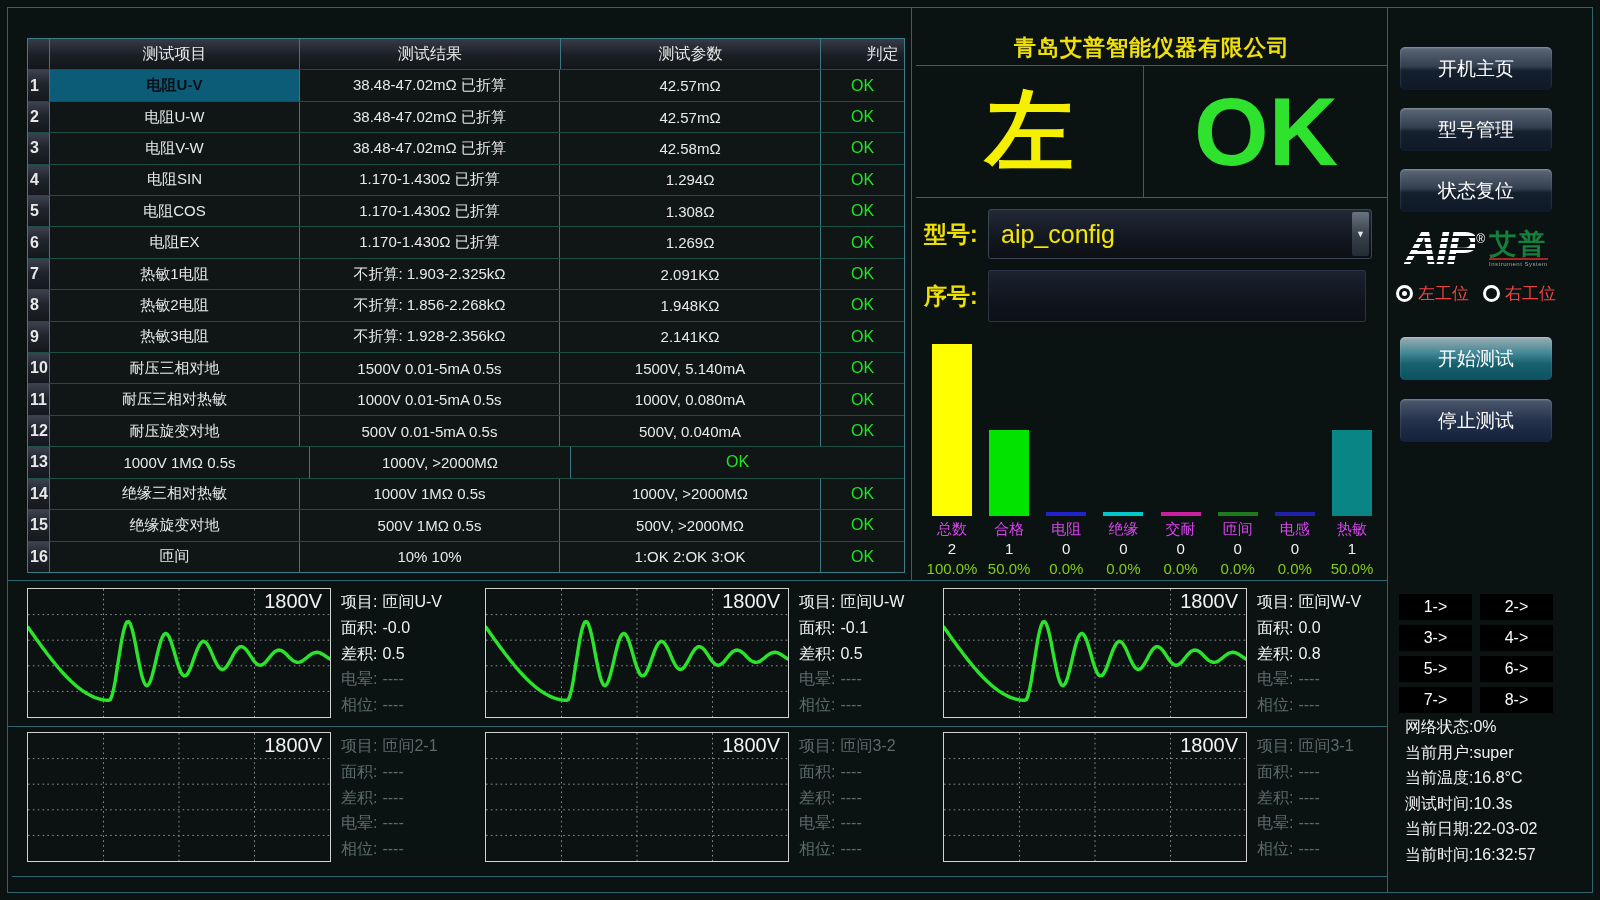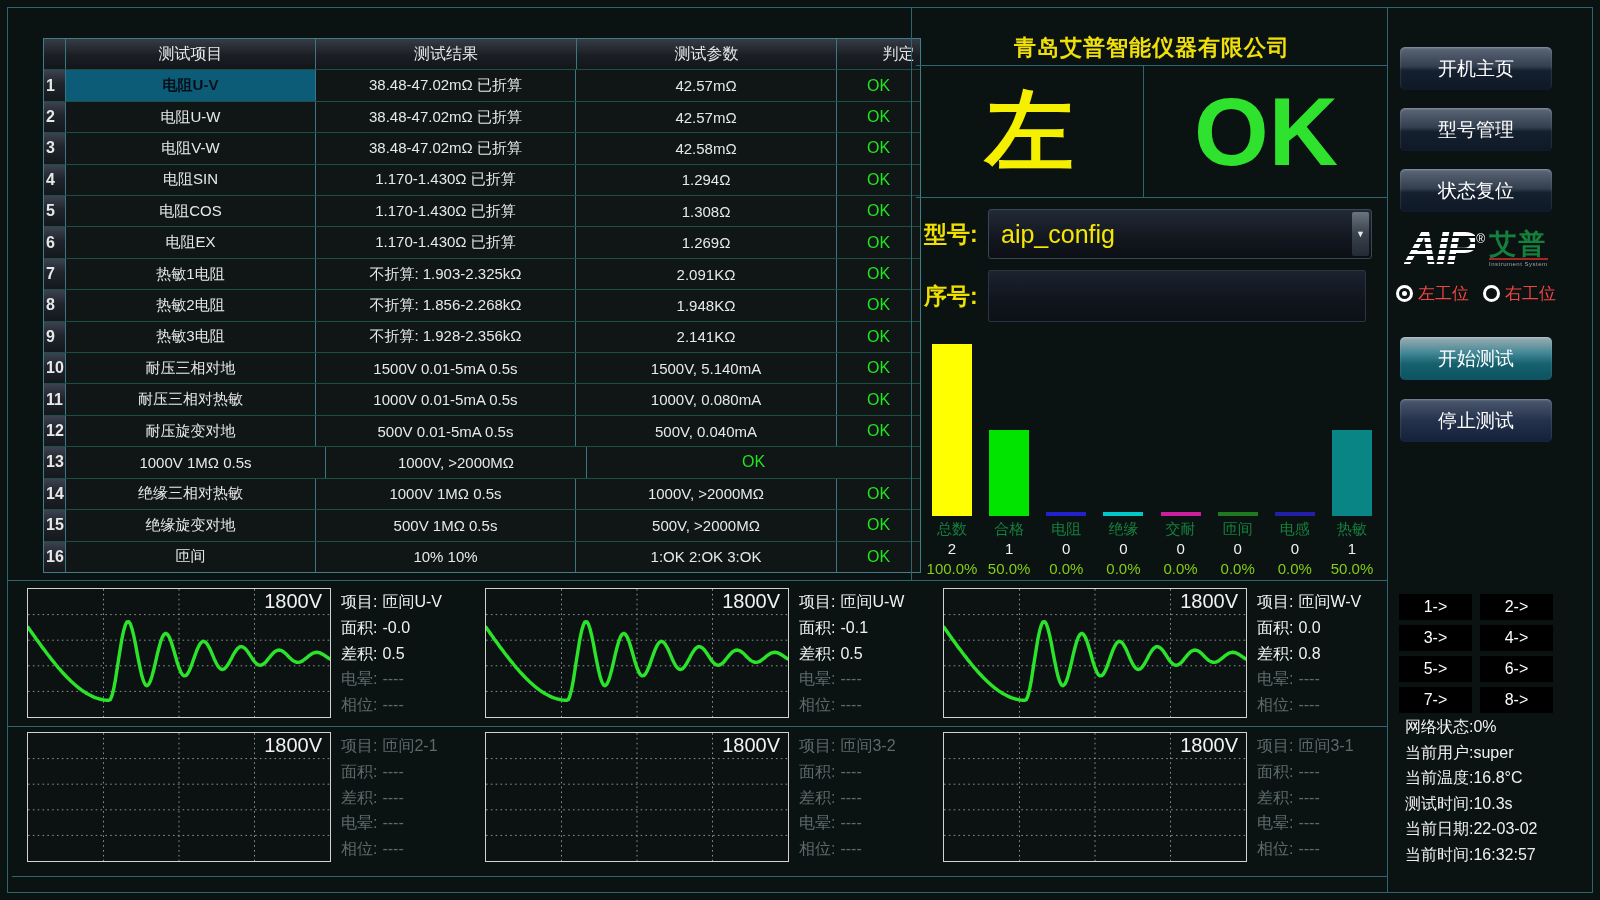--- a/index.html
+++ b/index.html
@@ -5,21 +5,21 @@
   * { margin:0; padding:0; box-sizing:border-box; }
   html,body { width:1600px; height:900px; background:#070c0c; font-family:"Liberation Sans", sans-serif; overflow:hidden; }
   .app { position:relative; width:1600px; height:900px; background:#0b1212; color:#e8e8e8; }
 
   
   .frame { position:absolute; left:7px; top:7px; width:1586px; height:886px; border:1px solid #2e6570; pointer-events:none; }
   .vline, .hline { position:absolute; background:#2e6570; }
 
   
   .testtable { position:absolute; left:27px; top:38px; width:878px; height:535px;
-    display:flex; flex-direction:column; border:1px solid #3e7e8b; background:#101616;margin-left:16px; }
+    display:flex; flex-direction:column; border:1px solid #3e7e8b; background:#101616; }
   .trow { flex:1; display:flex; min-height:0; border-top:1px solid #1d4f44; }
   .trow:first-child { border-top:none; }
   .tcell { display:flex; align-items:center; justify-content:center; font-size:15px; color:#e8e8e8;
     border-left:1px solid #3a7683; overflow:hidden; white-space:nowrap; }
   .tcell:first-child { border-left:none; }
   .tc-num { width:21px; justify-content:flex-start; padding-left:2px; font-weight:bold; font-size:16px;
     background:linear-gradient(180deg,#3c4250,#20242c 45%,#14181d); }
   .tc-item { width:250px; }
   .tc-param { width:260px; }
   .tc-result { width:261px; }
@@ -45,21 +45,21 @@
     background:linear-gradient(180deg,#6a747e,#39424c 50%,#232b34); display:flex; align-items:center; justify-content:center;
     color:#e8e8e8; font-size:9px; border-radius:2px; }
   .serial-box { width:378px; height:52px; border:1px solid #2a3442; border-radius:2px;
     background:linear-gradient(180deg,#1c2330,#10141c 60%,#0d1117); color:#f5e700; font-size:24px; padding-left:12px; outline:none; }
 
   
   .barchart { position:absolute; left:8px; top:325px; width:464px; height:245px; display:flex;
     align-items:flex-end; justify-content:space-between; padding:0 6px; }
   .bcol { width:52px; display:flex; flex-direction:column; align-items:center; }
   .bar { width:40px; }
-  .bname { margin-top:4px; font-size:15px; color:#15803d; }
+  .bname { margin-top:4px; font-size:15px; color:#d946ef; }
   .bcount { font-size:15px; color:#f2f2f2; line-height:20px; }
   .bpct { font-size:15px; color:#84cc16; line-height:19px; }
 
   
   .sidebar { position:absolute; left:1387px; top:8px; width:206px; height:884px; border-left:1px solid #2e6570; }
   .sb-inner { position:absolute; left:5px; top:16px; width:166px; height:884px; }
   .navbtn, .startbtn, .stopbtn { position:absolute; left:6px; width:154px; height:45px; border-radius:6px;
     color:#fff; font-size:19px; display:flex; align-items:center; justify-content:center; cursor:pointer;
     border:1px solid #0a1018; box-shadow:inset 0 1px 2px rgba(255,255,255,.3); }
   .navbtn { background:linear-gradient(180deg,#5c6878,#333e4f 45%,#15202f 55%,#0e1826); }

